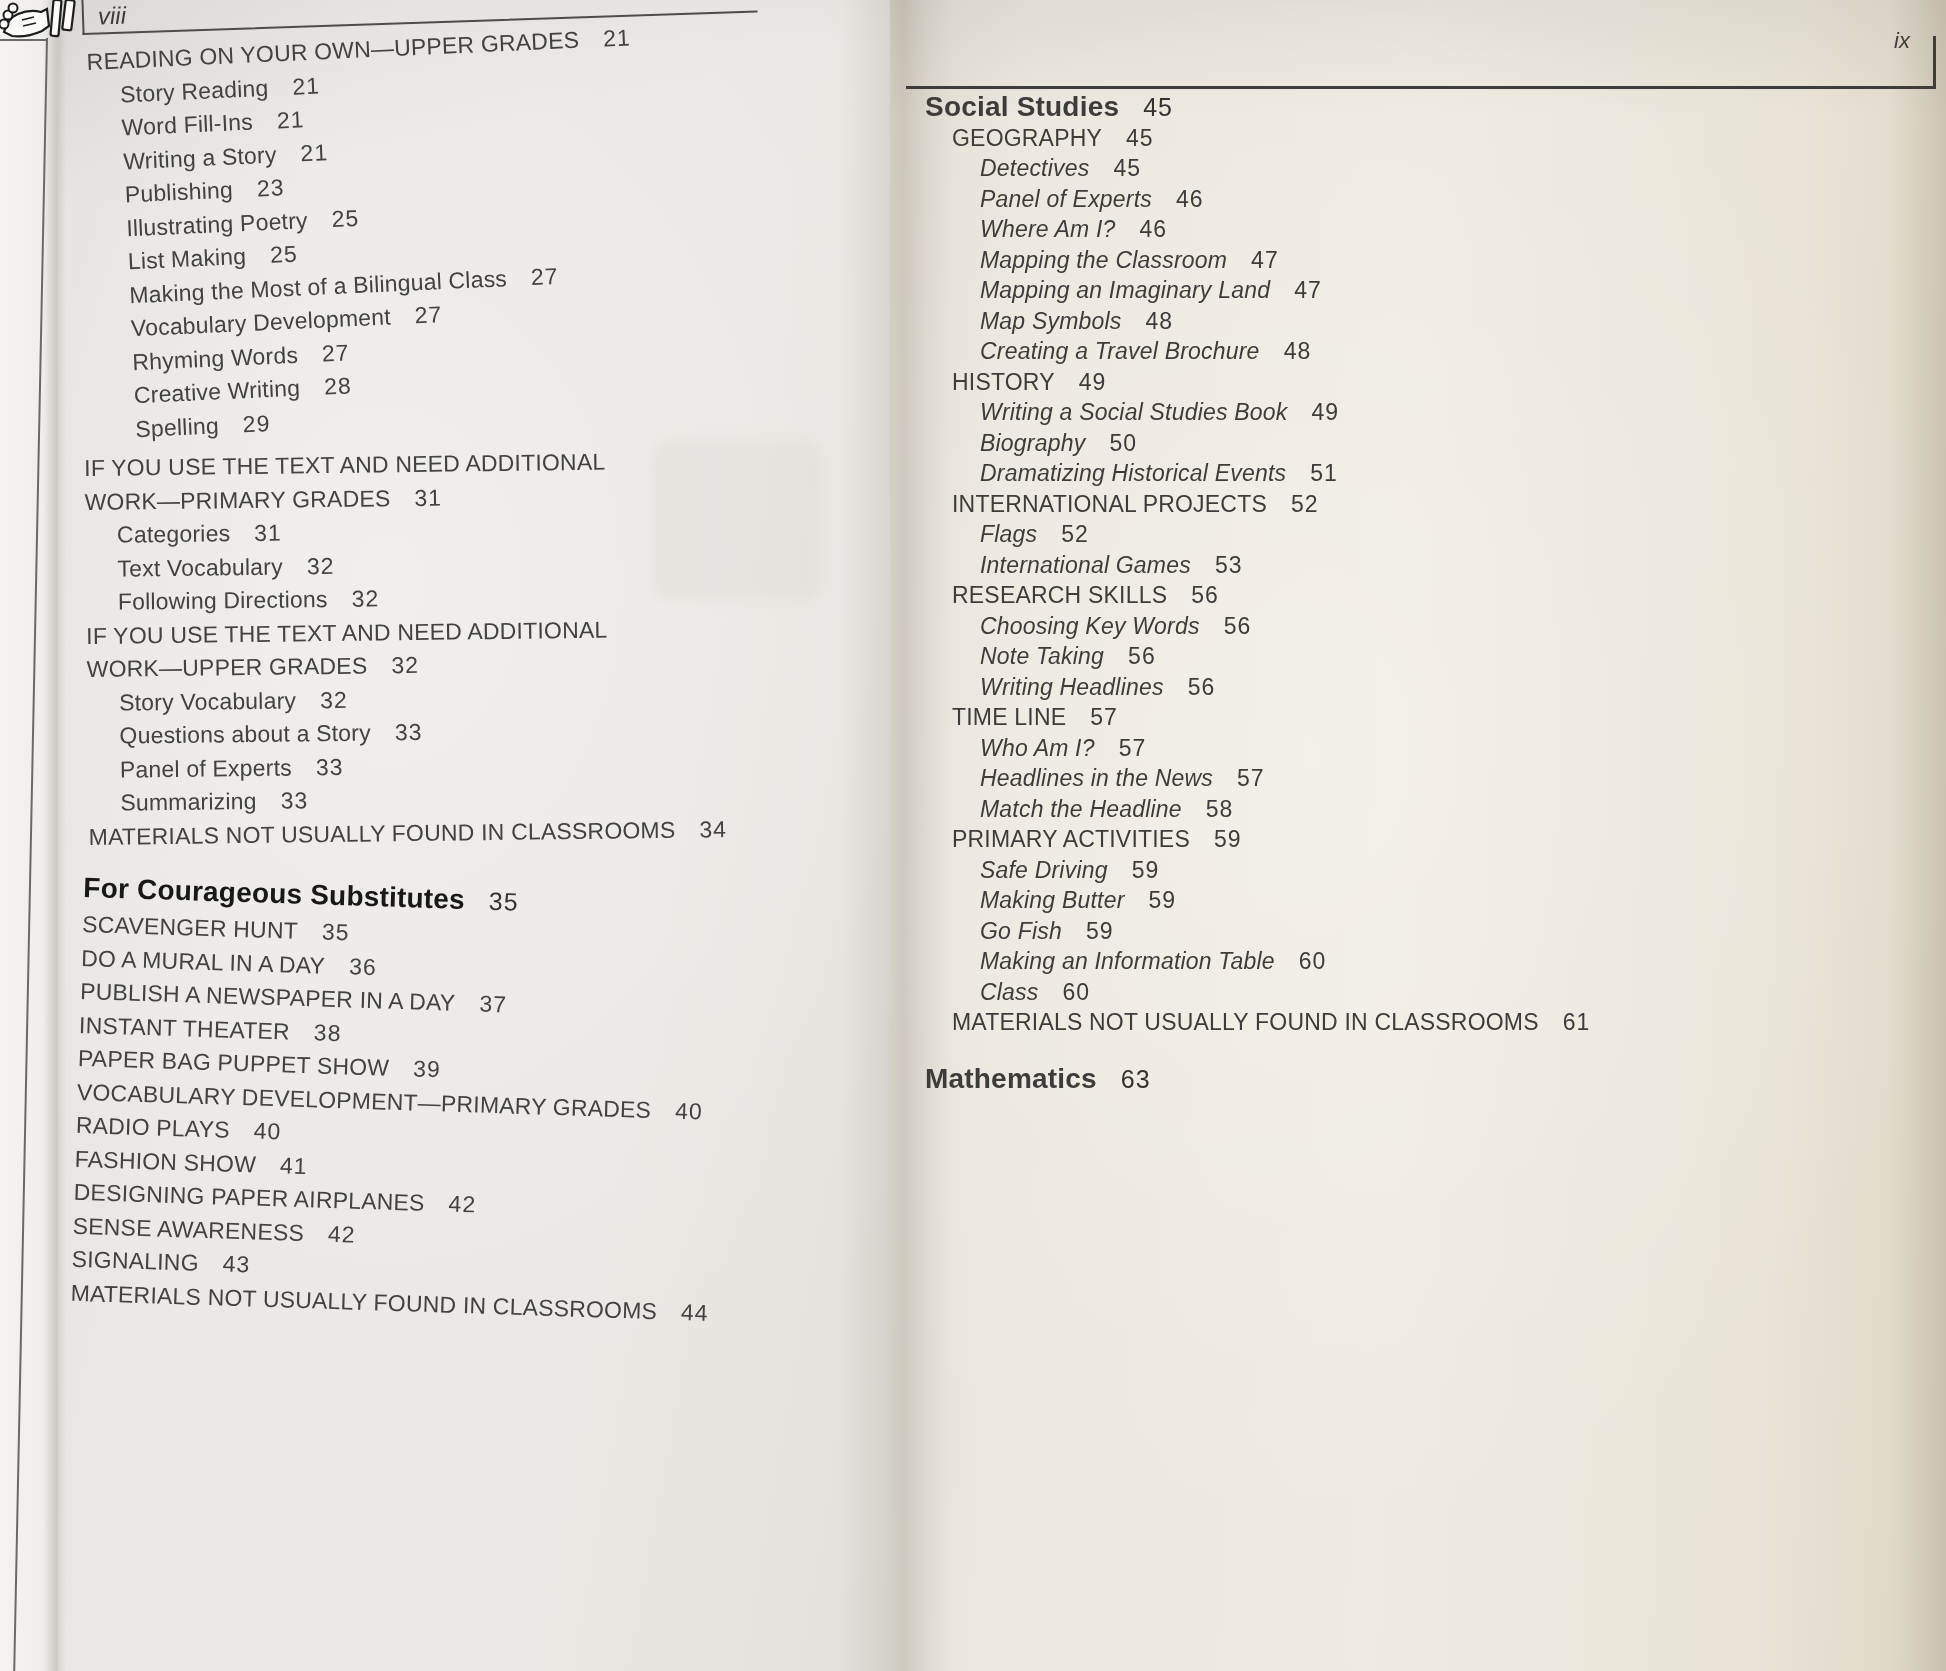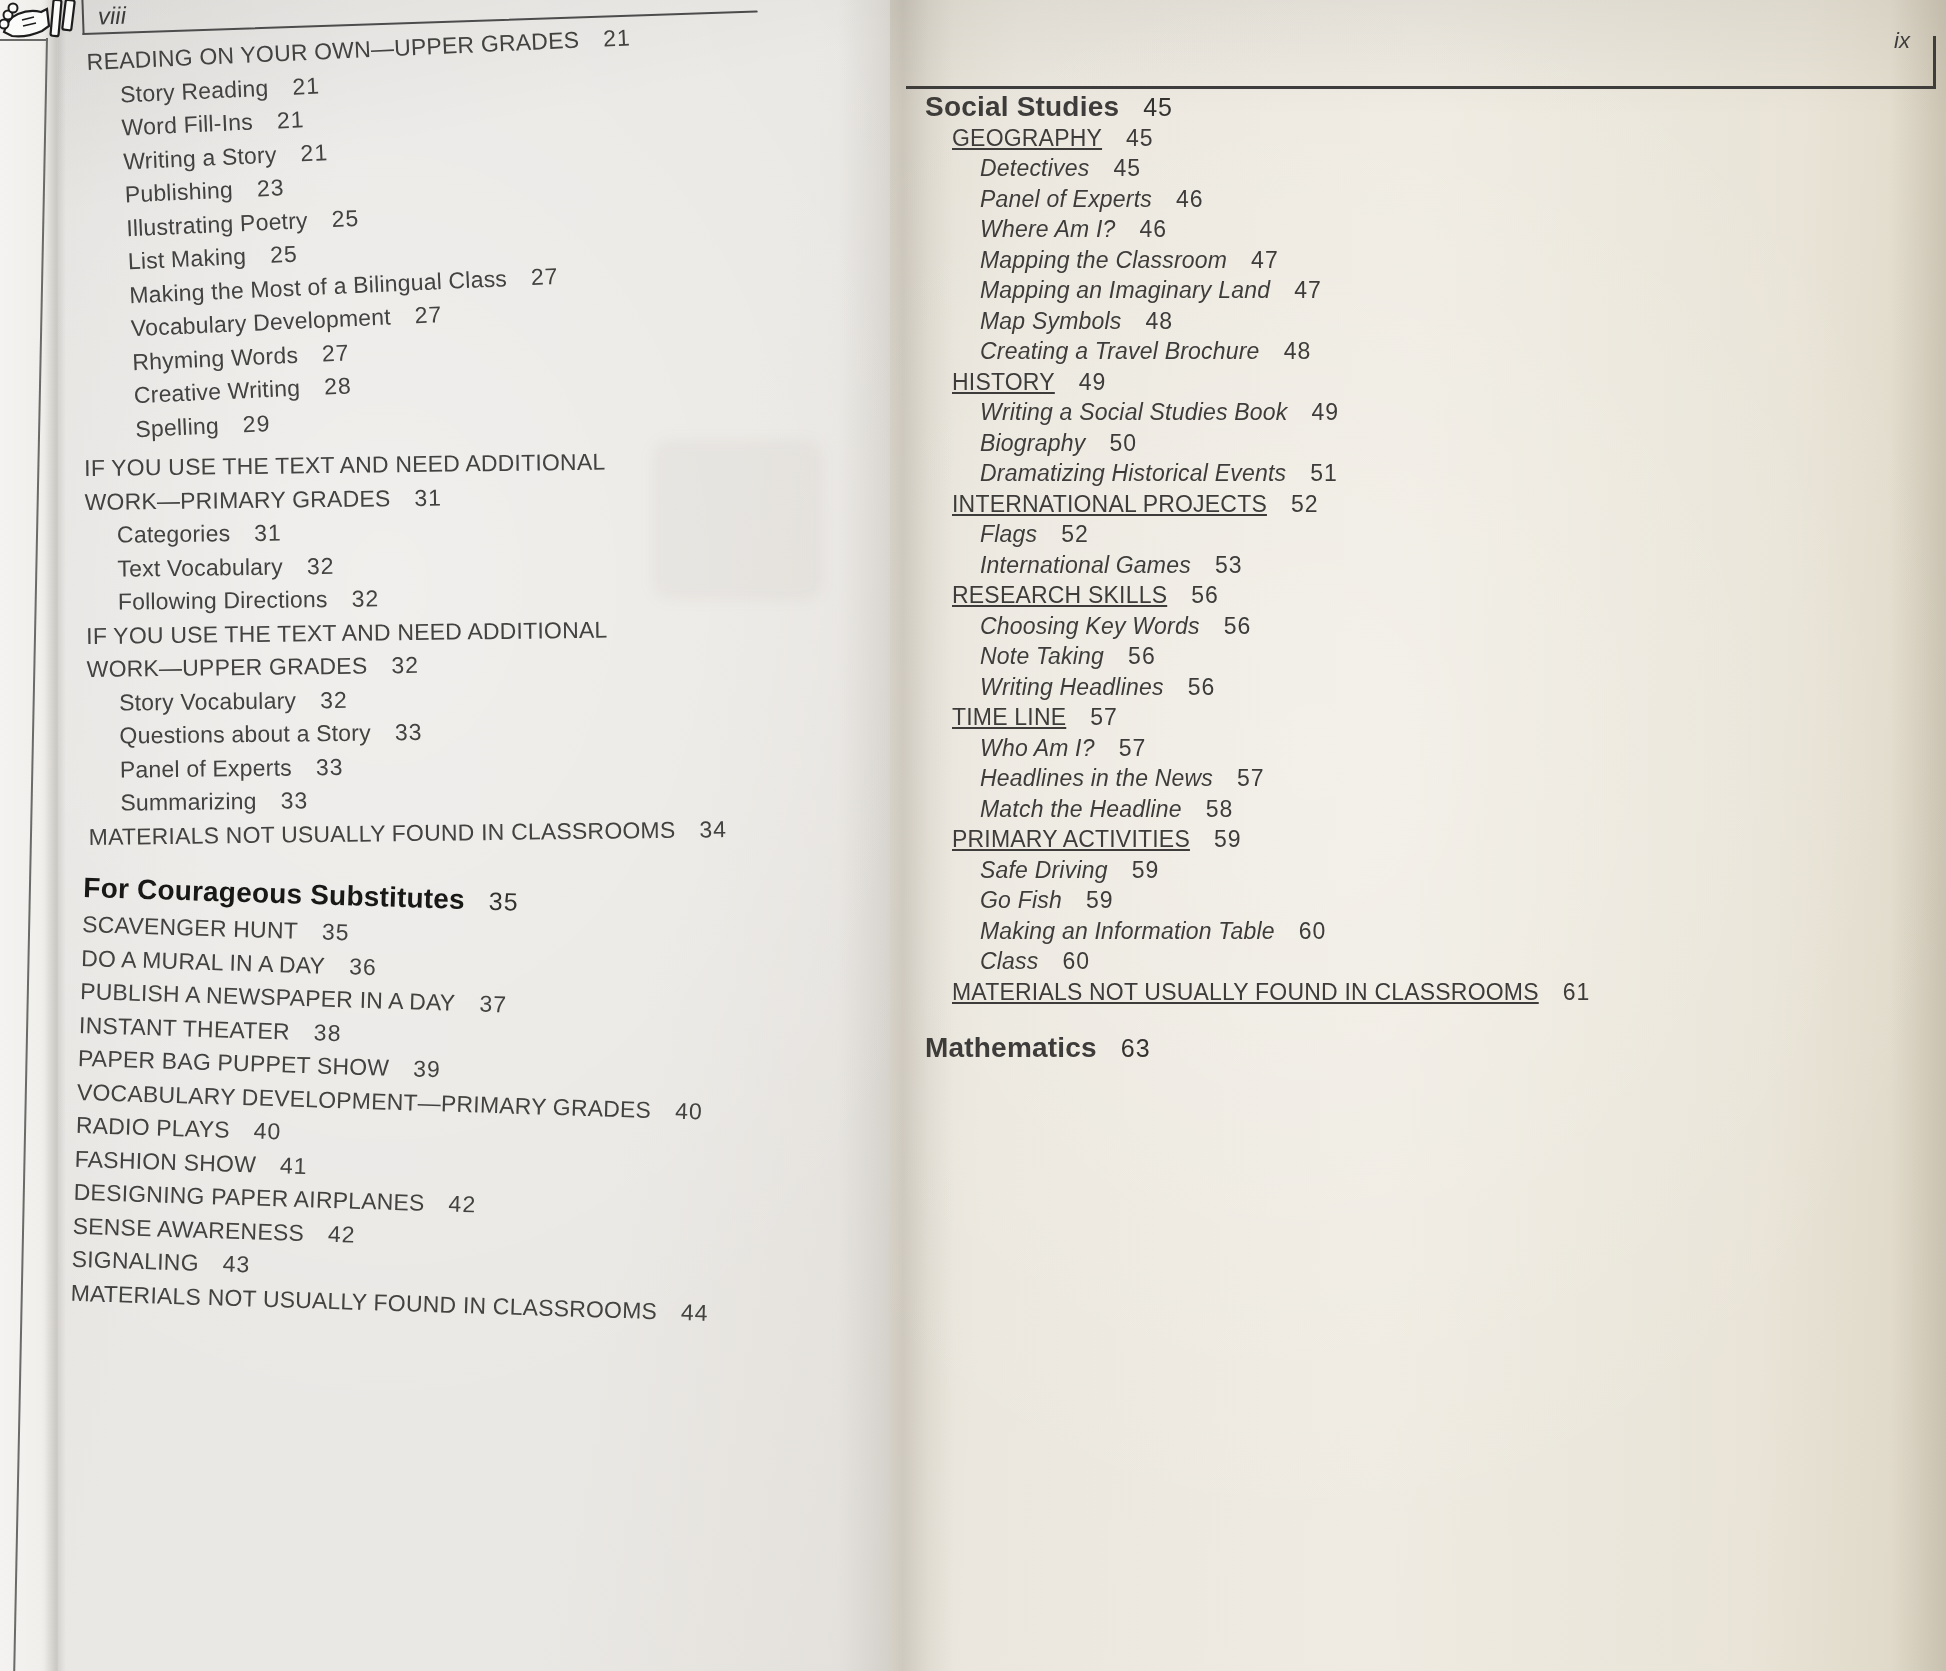--- a/index.html
+++ b/index.html
@@ -69,21 +69,21 @@
   .blockB{left:84px;top:452px;width:660px;transform:rotate(-0.7deg);transform-origin:left top;}
   .blockC{left:84px;top:868px;width:740px;transform:rotate(1.8deg);transform-origin:left top;}
   .rcontent{left:925px;top:92px;width:1010px;}
 
   .entry{display:block;font-size:23px;line-height:33.5px;color:#424240;letter-spacing:.2px;}
   .rcontent .entry{line-height:30.5px;color:#3d3c3a;}
   .entry .lbl{white-space:pre-line;}
   .entry .num{margin-left:24px;letter-spacing:1px;}
   .blockA .entry.lv2 .lbl{margin-left:32px;display:inline-block;}
   .blockB .entry.lv2 .lbl{margin-left:32px;display:inline-block;}
-  .rcontent .entry.lv1 .lbl{margin-left:27px;display:inline-block;text-decoration:underline;}
+  .rcontent .entry.lv1 .lbl{margin-left:27px;display:inline-block;}
   .rcontent .entry.lv2 .lbl{margin-left:55px;display:inline-block;font-style:italic;}
   .chapter-title{font-size:28px;line-height:40px;font-weight:700;color:#181816;letter-spacing:.2px;}
   .chapter-title .num{font-weight:400;color:#33322f;font-size:25px;}
   .chapter2{margin-top:26px;}
 
   
   .smudge{position:absolute;filter:blur(7px);border-radius:18px;}
   .smudge.s1{left:600px;top:440px;width:170px;height:160px;background:rgba(115,105,88,.05);}
 </style>
 </head>
@@ -321,20 +321,23 @@
           <div class="entry lv2">
             <span class="lbl">Match the Headline</span><span class="num">58</span>
           </div>
           <div class="entry lv1">
             <span class="lbl">PRIMARY ACTIVITIES</span><span class="num">59</span>
           </div>
           <div class="entry lv2">
             <span class="lbl">Safe Driving</span><span class="num">59</span>
           </div>
           <div class="entry lv2">
+            <span class="lbl">Making Butter</span><span class="num">59</span>
+          </div>
+          <div class="entry lv2">
             <span class="lbl">Go Fish</span><span class="num">59</span>
           </div>
           <div class="entry lv2">
             <span class="lbl">Making an Information Table</span><span class="num">60</span>
           </div>
           <div class="entry lv2">
             <span class="lbl">Class</span><span class="num">60</span>
           </div>
           <div class="entry lv1">
             <span class="lbl">MATERIALS NOT USUALLY FOUND IN CLASSROOMS</span><span class="num">61</span>

